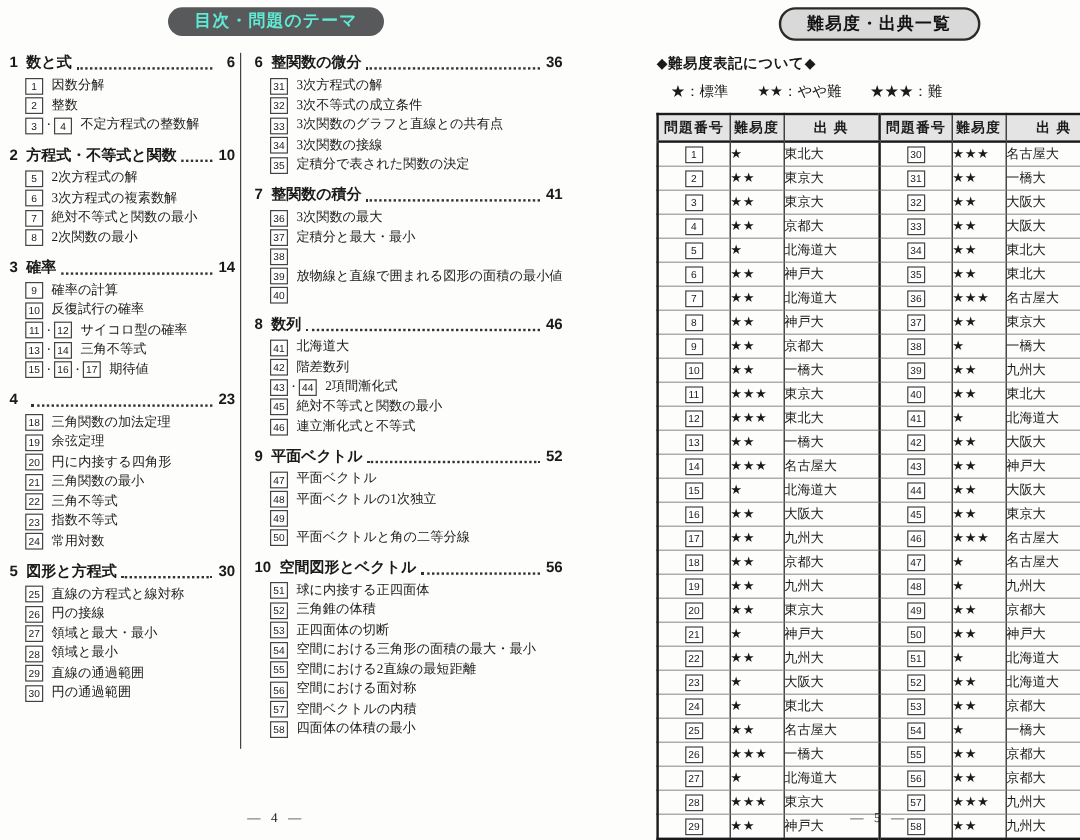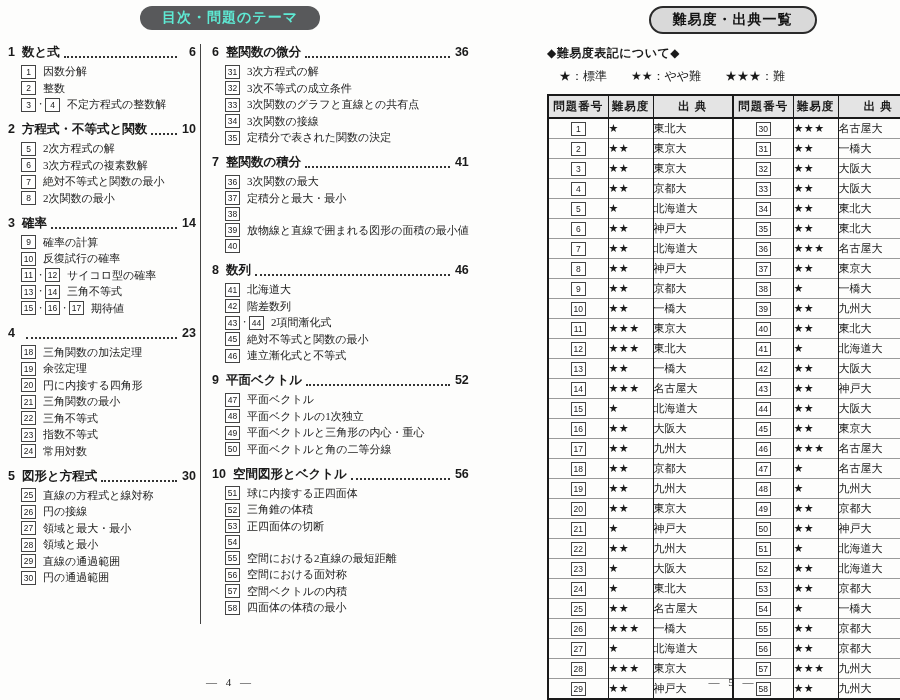--- a/index.html
+++ b/index.html
@@ -398,21 +398,20 @@
           <div class="toc-item">
             <span class="item-nums">
               <span class="numbox">48</span>
             </span>
             <span class="item-label">平面ベクトルの1次独立</span>
           </div>
           <div class="toc-item">
             <span class="item-nums">
               <span class="numbox">49</span>
             </span>
-            <span class="item-label">平面ベクトルと三角形の内心・重心</span>
           </div>
           <div class="toc-item">
             <span class="item-nums">
               <span class="numbox">50</span>
             </span>
             <span class="item-label">平面ベクトルと角の二等分線</span>
           </div>
         </div>
         <div class="toc-section">
           <div class="sec-heading">
@@ -436,20 +435,21 @@
           <div class="toc-item">
             <span class="item-nums">
               <span class="numbox">53</span>
             </span>
             <span class="item-label">正四面体の切断</span>
           </div>
           <div class="toc-item">
             <span class="item-nums">
               <span class="numbox">54</span>
             </span>
+            <span class="item-label">空間における三角形の面積の最大・最小</span>
           </div>
           <div class="toc-item">
             <span class="item-nums">
               <span class="numbox">55</span>
             </span>
             <span class="item-label">空間における2直線の最短距離</span>
           </div>
           <div class="toc-item">
             <span class="item-nums">
               <span class="numbox">56</span>

